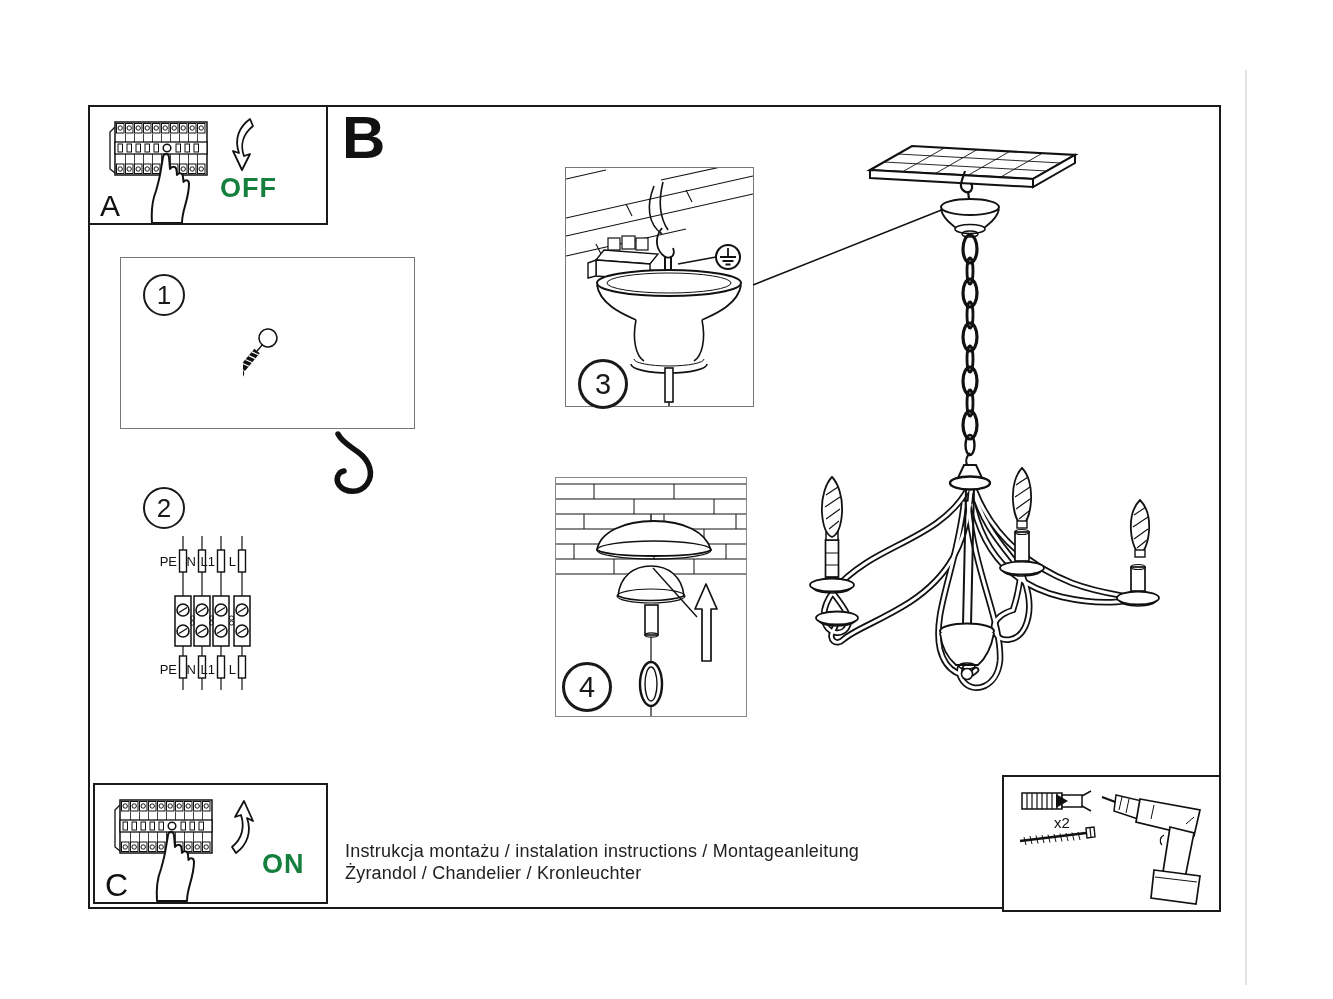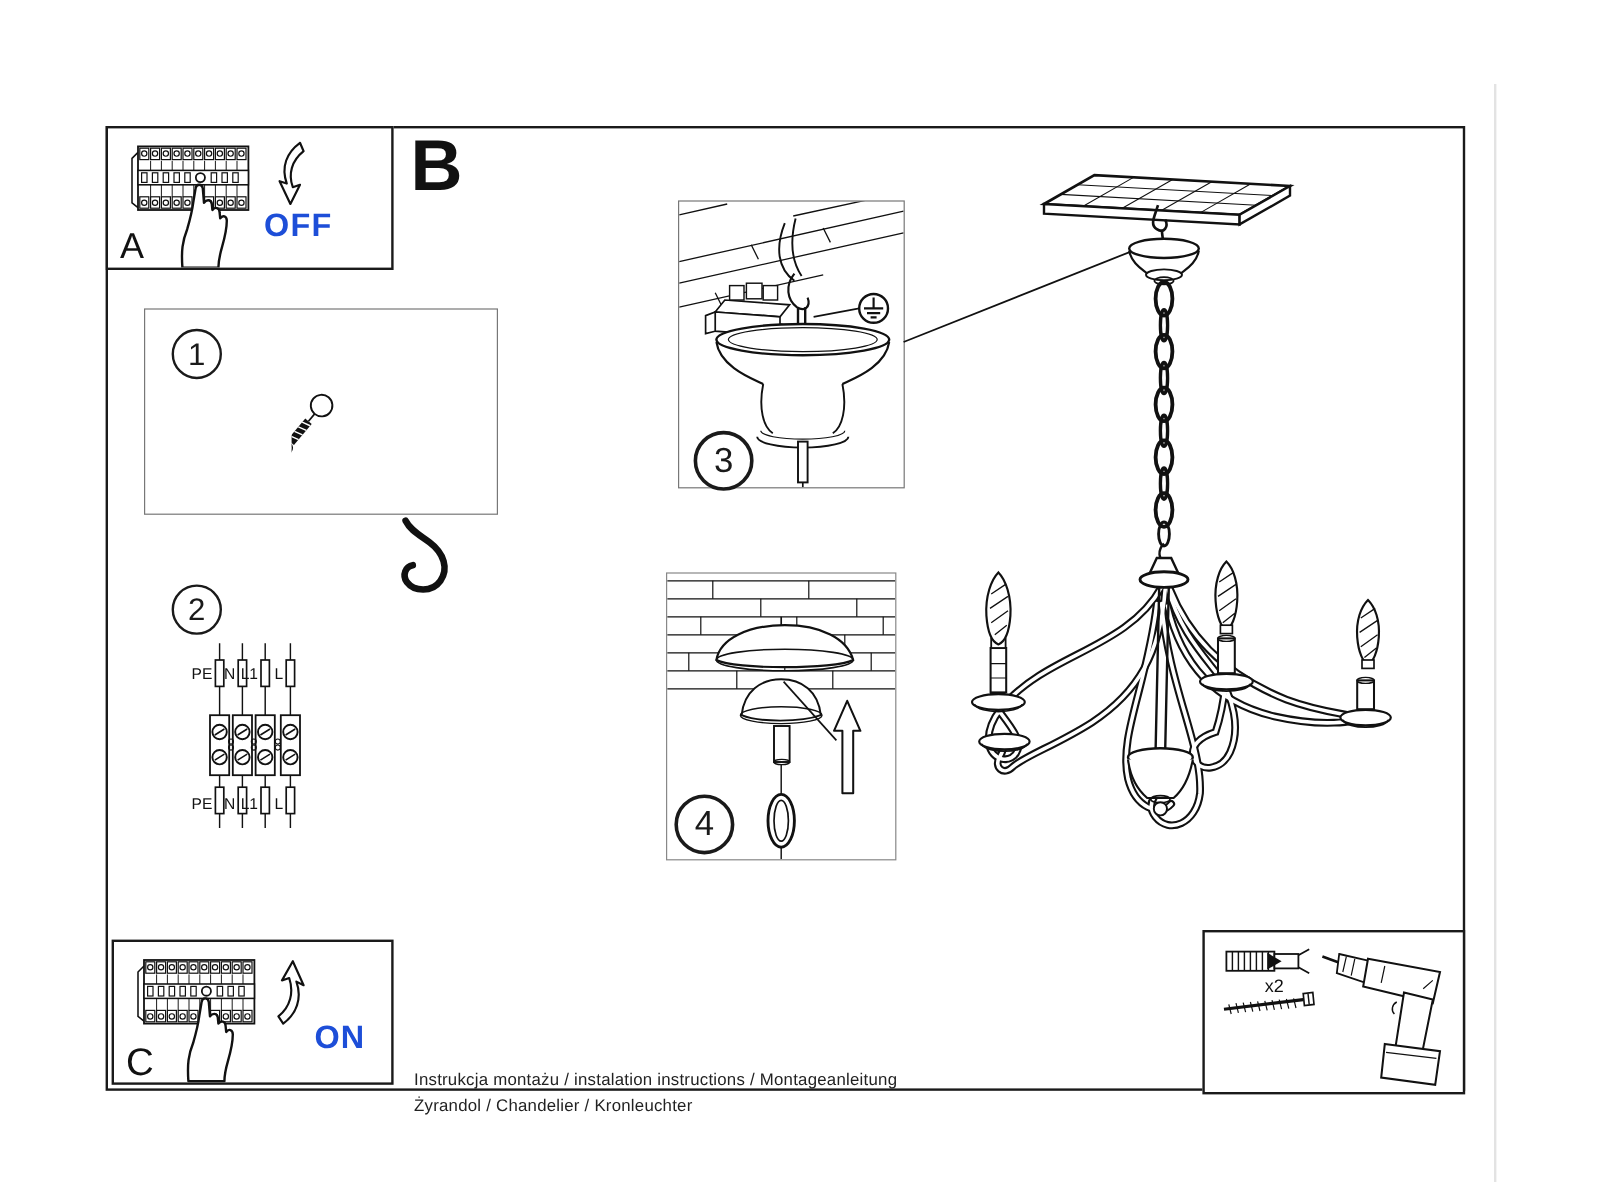--- a/index.html
+++ b/index.html
@@ -8,22 +8,22 @@
   .abs{position:absolute;}
   .box{position:absolute;background:#fff;}
   .bk{border:2px solid #1a1a1a;}
   .bg{border:1.5px solid #777;}
   .circled{position:absolute;border:2px solid #1a1a1a;border-radius:50%;
            display:flex;align-items:center;justify-content:center;
            font-size:26px;color:#1a1a1a;background:#fff;}
   .circled.big{border-width:3px;font-size:29px;}
   .letter-b{position:absolute;font-size:60px;font-weight:600;color:#111;line-height:1;}
   .corner-label{position:absolute;font-size:30px;color:#111;line-height:1;}
-  .switch-label{position:absolute;font-size:27px;font-weight:600;color:#1d4ed8;line-height:1;letter-spacing:1px;}
-  .caption{position:absolute;font-size:14px;color:#222;line-height:22px;letter-spacing:.2px;margin-top:48px;}
+  .switch-label{position:absolute;font-size:27px;font-weight:600;color:#15803d;line-height:1;letter-spacing:1px;}
+  .caption{position:absolute;font-size:18px;color:#222;line-height:22px;letter-spacing:.2px;}
   .qty{position:absolute;font-size:15px;color:#111;}
   svg{display:block;}
   svg text{font-family:"Liberation Sans","DejaVu Sans",sans-serif;fill:#111;}
   .scan-edge{position:absolute;left:1245px;top:70px;width:2px;height:915px;background:#e3e3e3;}
   .arm-o{fill:none;stroke:#111;stroke-width:6.5;stroke-linecap:round;}
   .arm-i{fill:none;stroke:#fff;stroke-width:3;stroke-linecap:round;}
   .ln{fill:none;stroke:#111;}
   .wh{fill:#fff;stroke:#111;}
 </style>
 </head>

